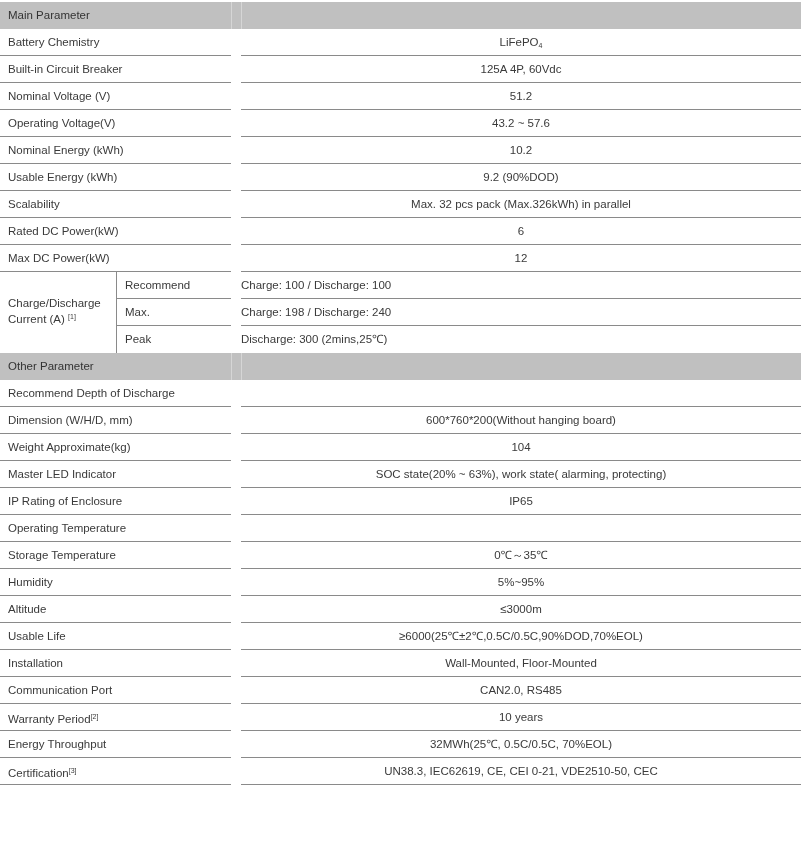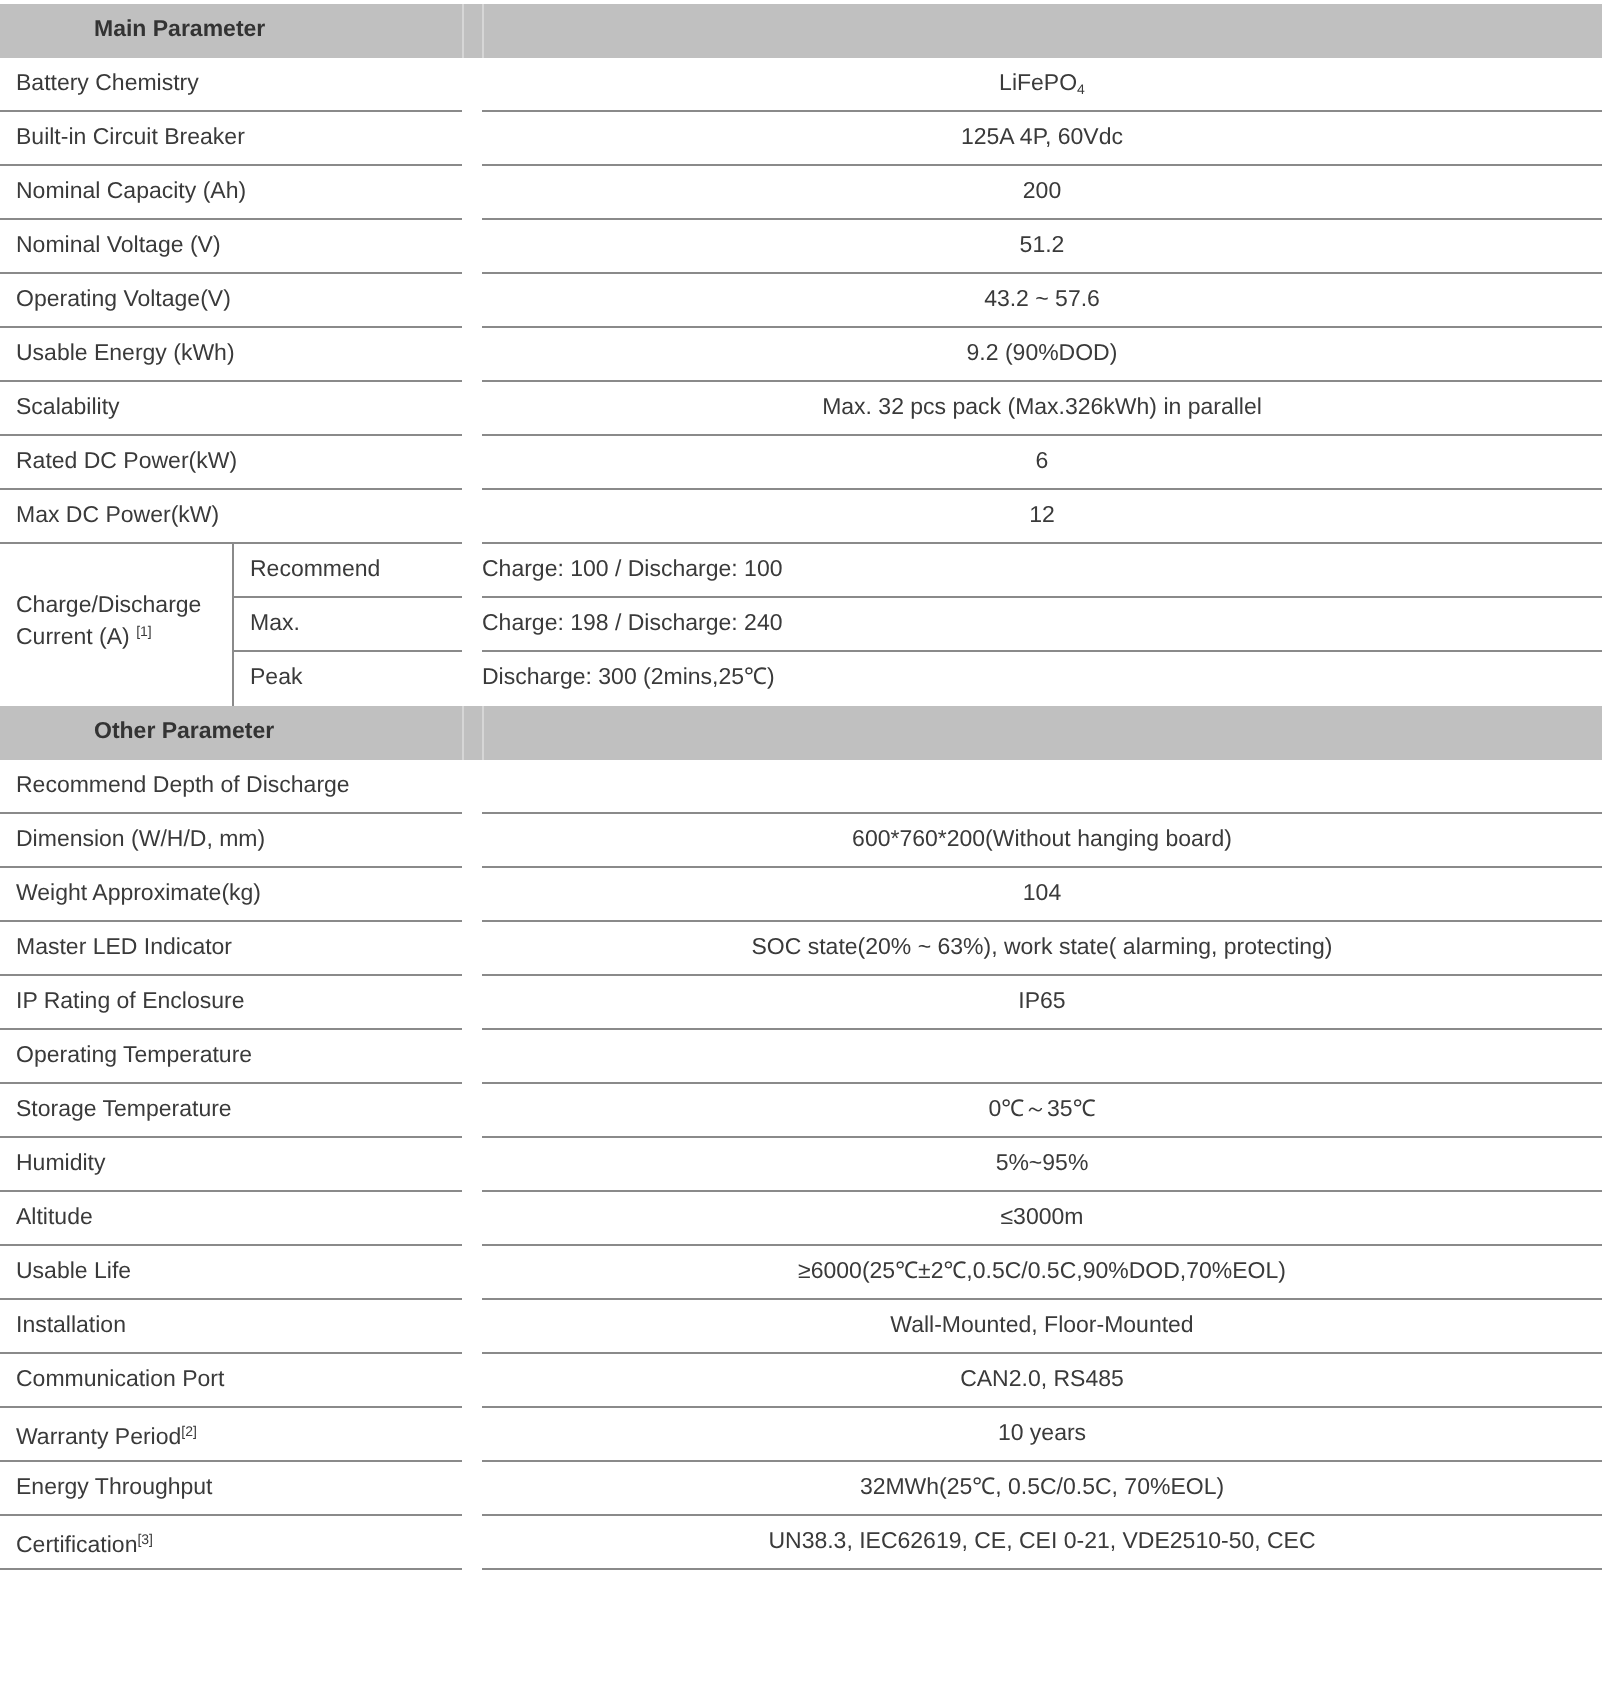--- a/index.html
+++ b/index.html
@@ -1,20 +1,20 @@
 <!DOCTYPE html>
 <html><head>
 <meta charset="utf-8">
 <style>
   html, body { margin: 0; padding: 0; background: #ffffff; }
   body { width: 801px; height: 842px; position: relative; overflow: hidden;
          font-family: "Liberation Sans", sans-serif; font-size: 11.5px; color: #3a3a3a; }
   .tbl { position: absolute; left: 0; top: 2px; width: 801px; }
   .hdr { position: relative; height: 27px; background: #c0c0c0; }
-  .hdr .t { position: absolute; left: 8px; top: 0; line-height: 27px; font-weight: bold; color: #333; font-size: 11.5px; margin-left: 39px; }
+  .hdr .t { position: absolute; left: 8px; top: 0; line-height: 27px; font-weight: normal; color: #333; font-size: 11.5px; }
   .hdr .vl { position: absolute; top: 0; bottom: 0; width: 1px; background: #d6d6d6; }
   .row { position: relative; height: 27px; }
   .row .lab { position: absolute; left: 8px; top: 0; line-height: 26px; white-space: nowrap; }
   .row .val { position: absolute; left: 241px; right: 0; top: 0; line-height: 26px; text-align: center; white-space: nowrap; }
   .row .ul { position: absolute; left: 0; width: 231px; bottom: 0; height: 1px; background: #8a8a8a; }
   .row .ur { position: absolute; left: 241px; right: 0; bottom: 0; height: 1px; background: #8a8a8a; }
   sup { font-size: 7px; vertical-align: 4px; }
   sub { font-size: 7px; vertical-align: -2px; }
   .grp { position: relative; height: 81px; }
   .grp .glab { position: absolute; left: 8px; top: 24px; line-height: 14px; }
@@ -42,34 +42,34 @@
     <span class="ul"></span>
       <span class="ur"></span>
   </div>
   <div class="row">
     <span class="lab">Built-in Circuit Breaker</span>
     <span class="val">125A 4P, 60Vdc</span>
     <span class="ul"></span>
       <span class="ur"></span>
   </div>
   <div class="row">
-    <span class="lab">Nominal Capacity (Ah)</span>
-    <span class="val">200</span>
-    <span class="ul"></span>
-      <span class="ur"></span>
-  </div>
-  <div class="row">
     <span class="lab">Nominal Voltage (V)</span>
     <span class="val">51.2</span>
     <span class="ul"></span>
       <span class="ur"></span>
   </div>
   <div class="row">
     <span class="lab">Operating Voltage(V)</span>
     <span class="val">43.2 ~ 57.6</span>
+    <span class="ul"></span>
+      <span class="ur"></span>
+  </div>
+  <div class="row">
+    <span class="lab">Nominal Energy (kWh)</span>
+    <span class="val">10.2</span>
     <span class="ul"></span>
       <span class="ur"></span>
   </div>
   <div class="row">
     <span class="lab">Usable Energy (kWh)</span>
     <span class="val">9.2 (90%DOD)</span>
     <span class="ul"></span>
       <span class="ur"></span>
   </div>
   <div class="row">

